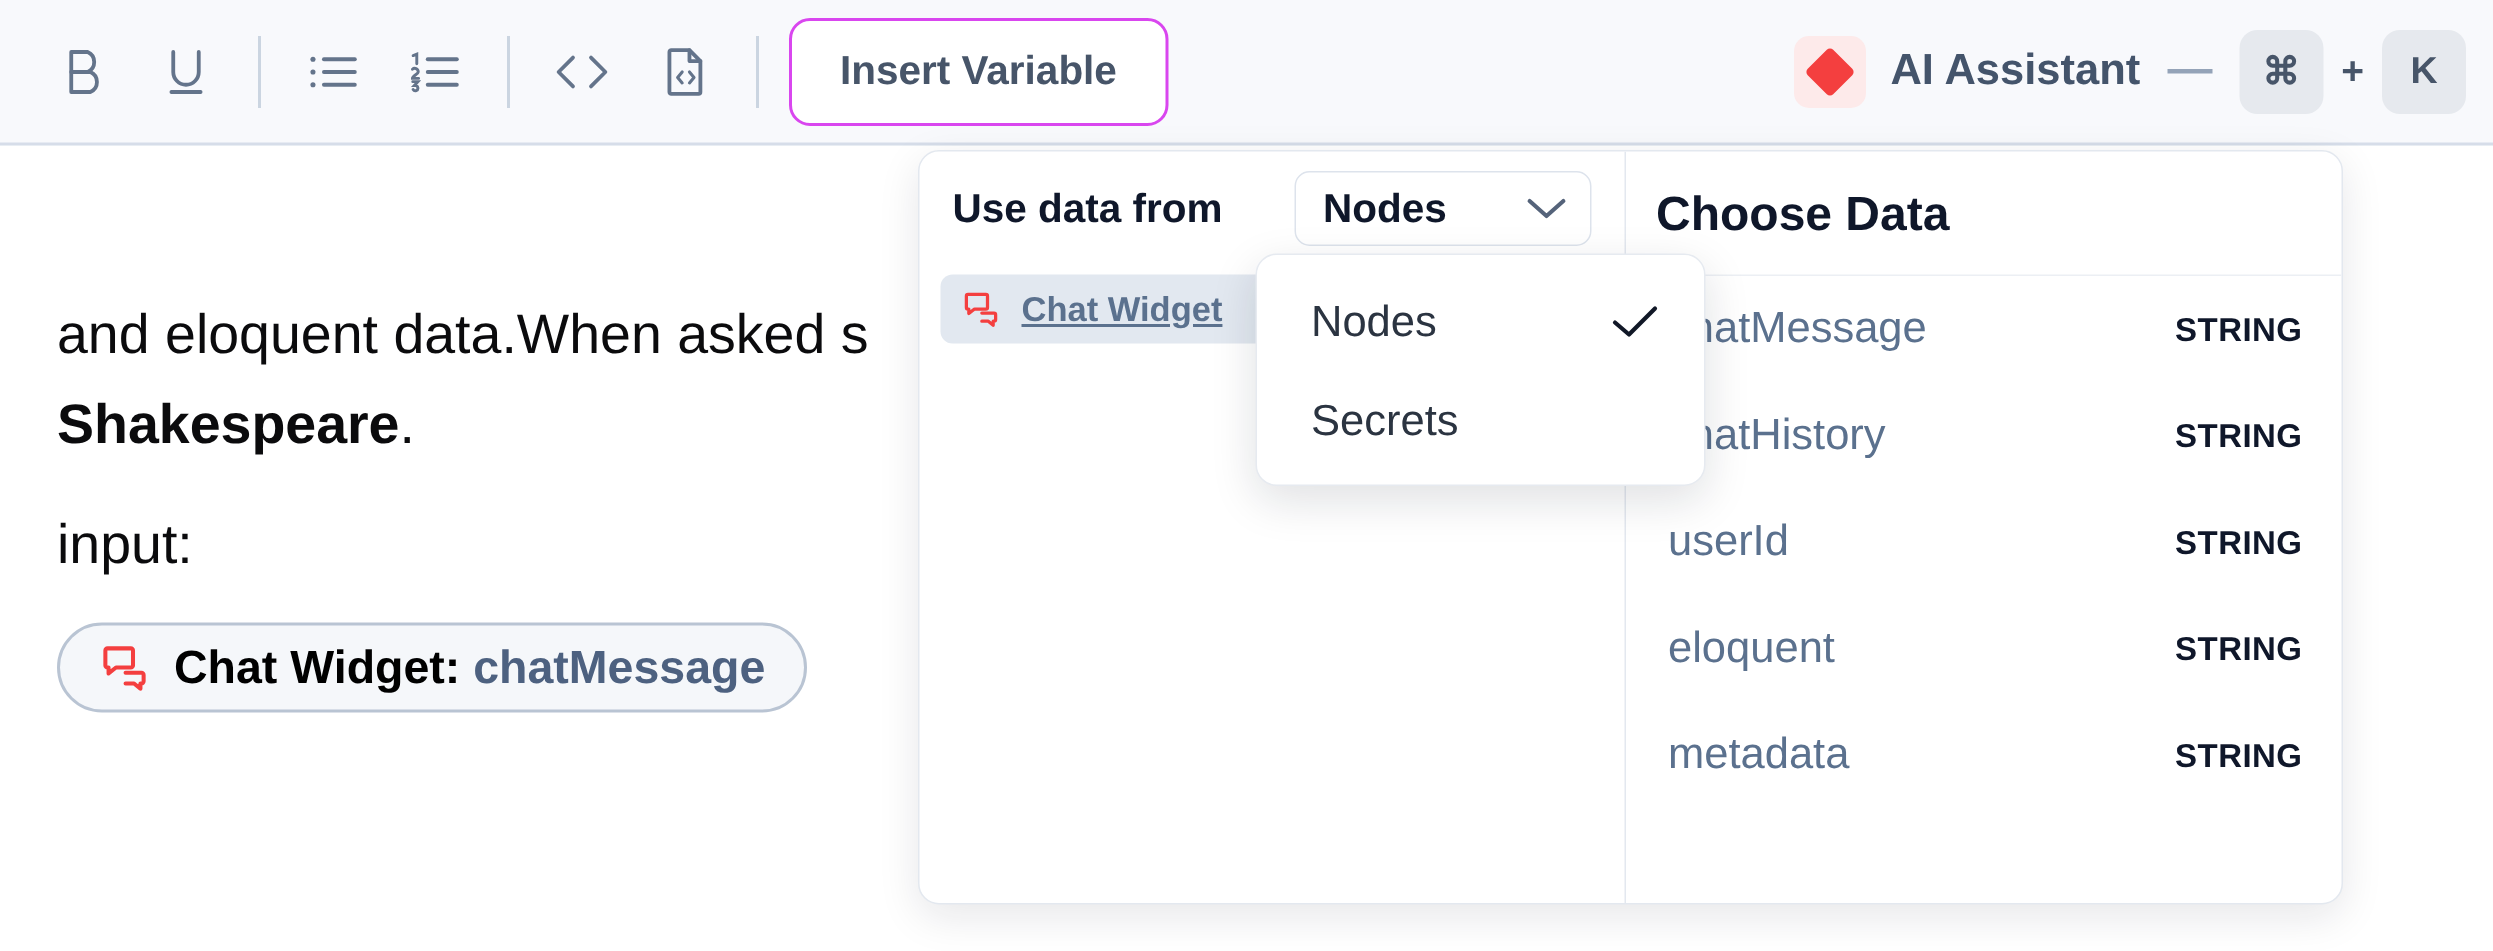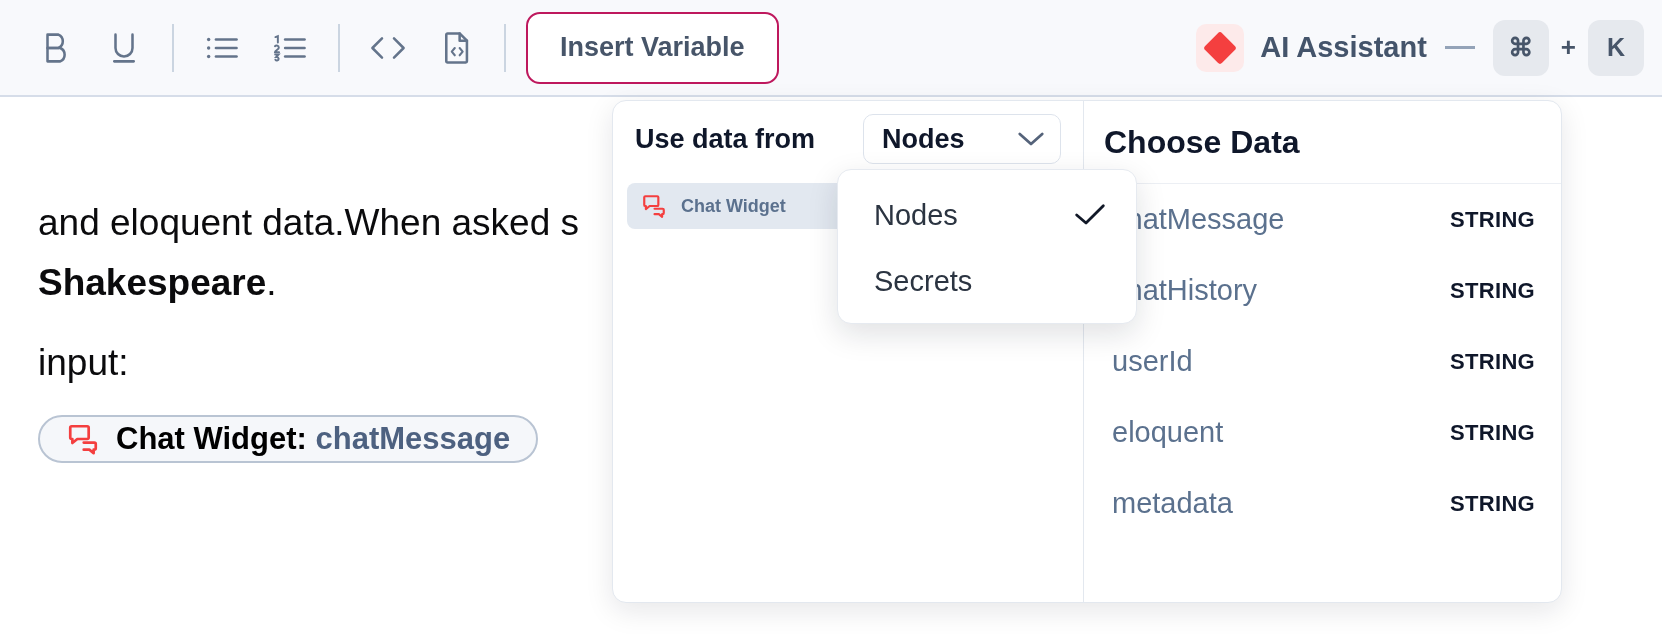--- a/index.html
+++ b/index.html
@@ -31,21 +31,21 @@
     background: #cbd5e1;
     flex: none;
   }
   .spacer-12 { width: 12px; flex: none; }
   .spacer-20 { width: 20px; flex: none; }
   .spacer-28 { width: 28px; flex: none; }
 
   .insert-var-btn {
     height: 72px;
     padding: 0 32px;
-    border: 2px solid #be185d;
+    border: 2px solid #d946ef;
     border-radius: 14px;
     background: #ffffff;
     color: #475569;
     font-size: 27px;
     font-weight: 700;
     display: flex; align-items: center;
     flex: none;
   }
 
   .ai-block {
@@ -110,21 +110,21 @@
   }
   .ed-para b { font-weight: 700; margin-top: 12px; }
   .ed-input-label {
     font-size: 37px;
     line-height: 60px;
     color: #0b0b0d;
     margin-top: 20px;
   }
   .var-chip {
     display: inline-flex; align-items: center;
-    height: 48px;
+    height: 60px;
     margin-top: 22px;
     padding: 0 26px;
     border: 2px solid #b9c4d3;
     border-radius: 32px;
     background: #f5f7fa;
     font-size: 31px;
     font-weight: 700;
   }
   .var-chip .chip-node { color: #000000; }
   .var-chip .chip-field { color: #4d6180; font-weight: 600; }
@@ -174,22 +174,23 @@
   .vp-list { padding: 6px 14px 0 14px; }
   .node-item {
     height: 46px;
     display: flex; align-items: center;
     padding: 0 14px;
     border-radius: 8px;
     background: #e2e8f0;
   }
   .node-item .ni-icon { display: flex; margin-right: 14px; flex: none; }
   .node-item .ni-label {
-    font-size: 18px; font-weight: 700; color: #5b718e;
+    font-size: 23px; font-weight: 700; color: #5b718e;
     white-space: nowrap;
+    text-decoration: underline;
   }
 
   .vp-right-head {
     height: 83px;
     display: flex; align-items: center;
     padding: 0 20px;
     border-bottom: 1px solid #eceff4;
   }
   .vp-right-title {
     font-size: 32px; font-weight: 700; color: #0f172a;

